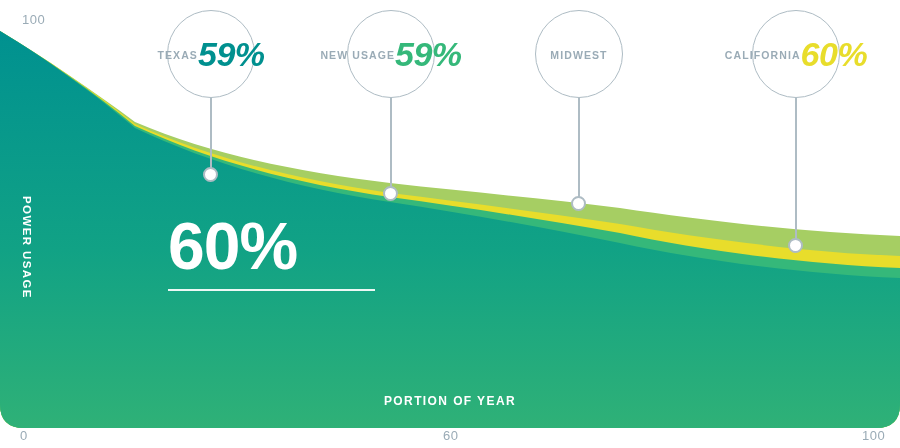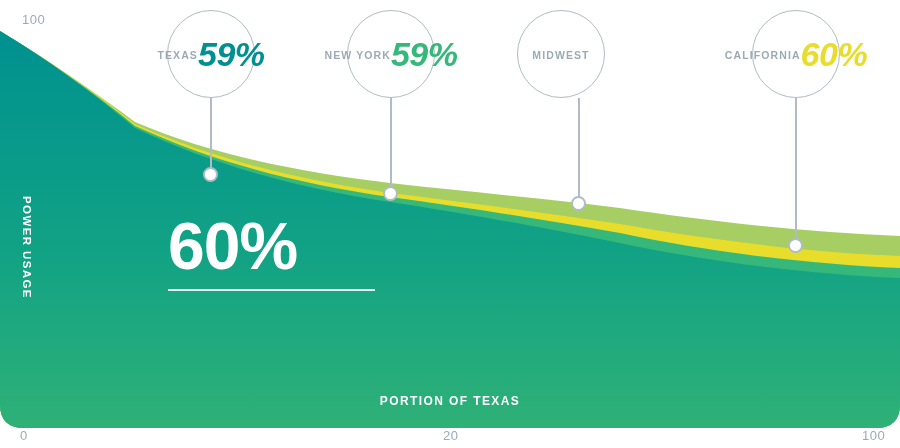--- a/index.html
+++ b/index.html
@@ -193,52 +193,52 @@
                C 45,58 95,94 135,128
                C 215,166 300,188 390,202
                C 470,214 540,227 620,243
                C 700,260 800,274 900,278
                L900,428 L0,428 Z"></path>
     </g>
   </svg>
 
   <div class="axis-tick" id="tick-ymax">100</div>
   <div class="axis-tick" id="tick-x0">0</div>
-  <div class="axis-tick" id="tick-x50">20</div>
+  <div class="axis-tick" id="tick-x50">60</div>
   <div class="axis-tick" id="tick-x100">100</div>
 
   <div id="ylabel">POWER USAGE</div>
-  <div id="xlabel">PORTION OF TEXAS</div>
+  <div id="xlabel">PORTION OF YEAR</div>
 
   <div id="headline-block">
     <div id="headline-value">60%</div>
     <div id="headline-rule"></div>
   </div>
 
   <div class="callout">
     <div class="callout-stem" style="left:210px; top:98px; height:74px;"></div>
     <div class="callout-circle" style="left:167px; top:10px;">
       <div class="callout-region">TEXAS</div>
       <div class="callout-value" style="color:#00908F;">59%</div>
     </div>
     <div class="callout-dot" style="left:203px; top:167px;"></div>
   </div>
 
   <div class="callout">
     <div class="callout-stem" style="left:390px; top:98px; height:94px;"></div>
     <div class="callout-circle" style="left:347px; top:10px;">
-      <div class="callout-region">NEW YORK</div>
+      <div class="callout-region">NEW USAGE</div>
       <div class="callout-value" style="color:#35B87A;">59%</div>
     </div>
     <div class="callout-dot" style="left:383px; top:186px;"></div>
   </div>
 
   <div class="callout">
     <div class="callout-stem" style="left:578px; top:98px; height:104px;"></div>
-    <div class="callout-circle" style="left:517px; top:10px;text-align:center;">
+    <div class="callout-circle" style="left:535px; top:10px;text-align:center;">
       <div class="callout-region">MIDWEST</div>
     </div>
     <div class="callout-dot" style="left:571px; top:196px;"></div>
   </div>
 
   <div class="callout">
     <div class="callout-stem" style="left:795px; top:98px; height:148px;"></div>
     <div class="callout-circle" style="left:752px; top:10px;">
       <div class="callout-region">CALIFORNIA</div>
       <div class="callout-value" style="color:#E8DD2B;">60%</div>

